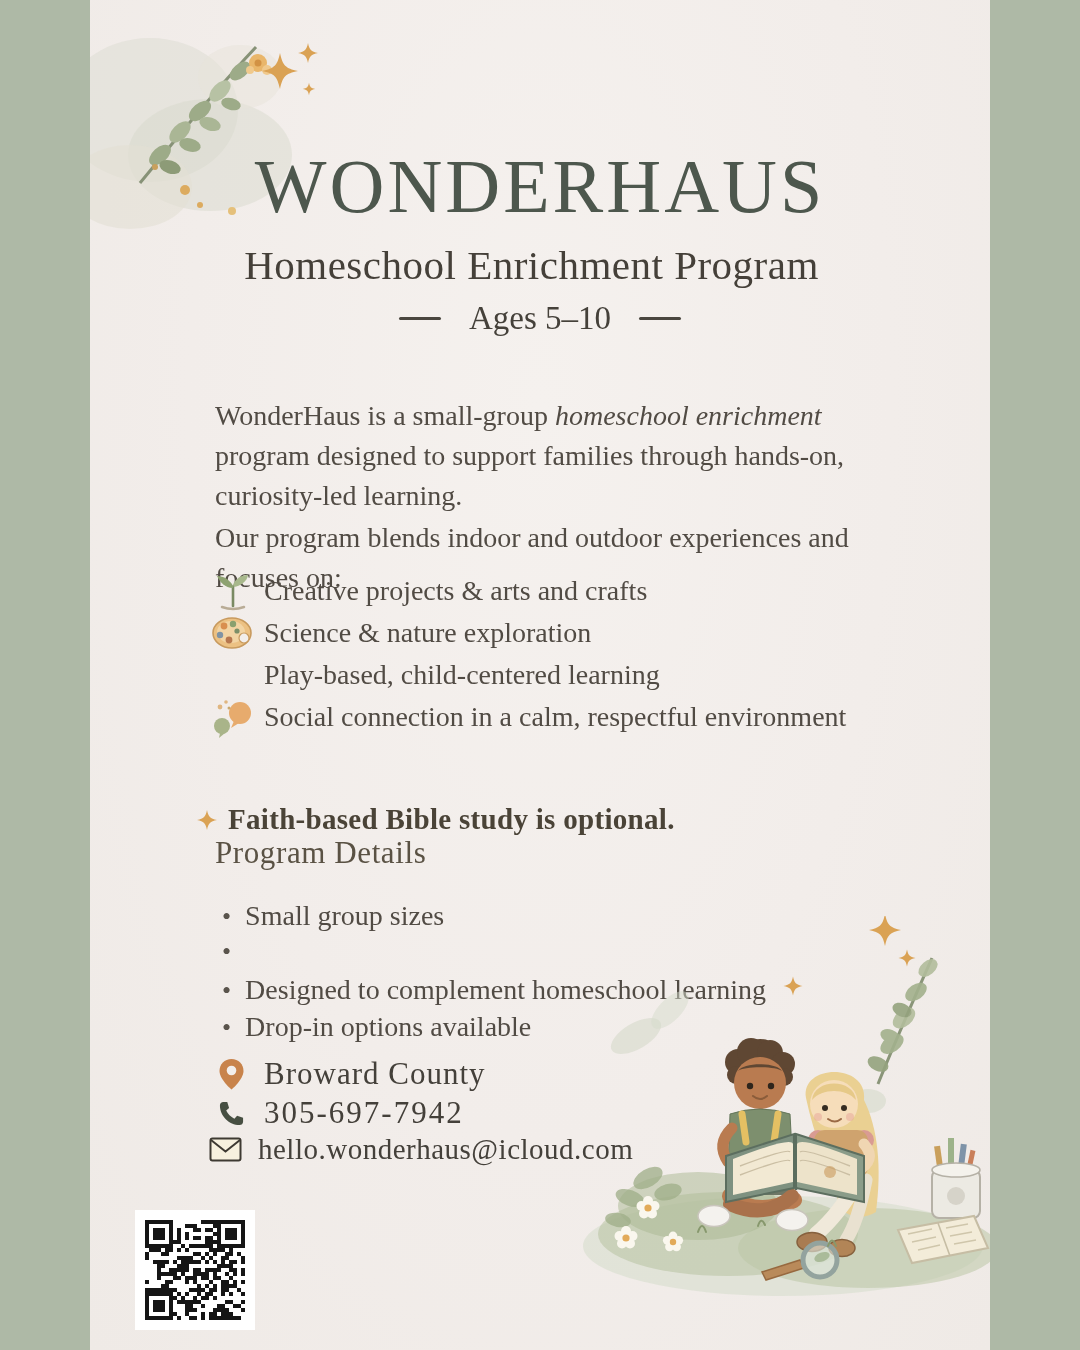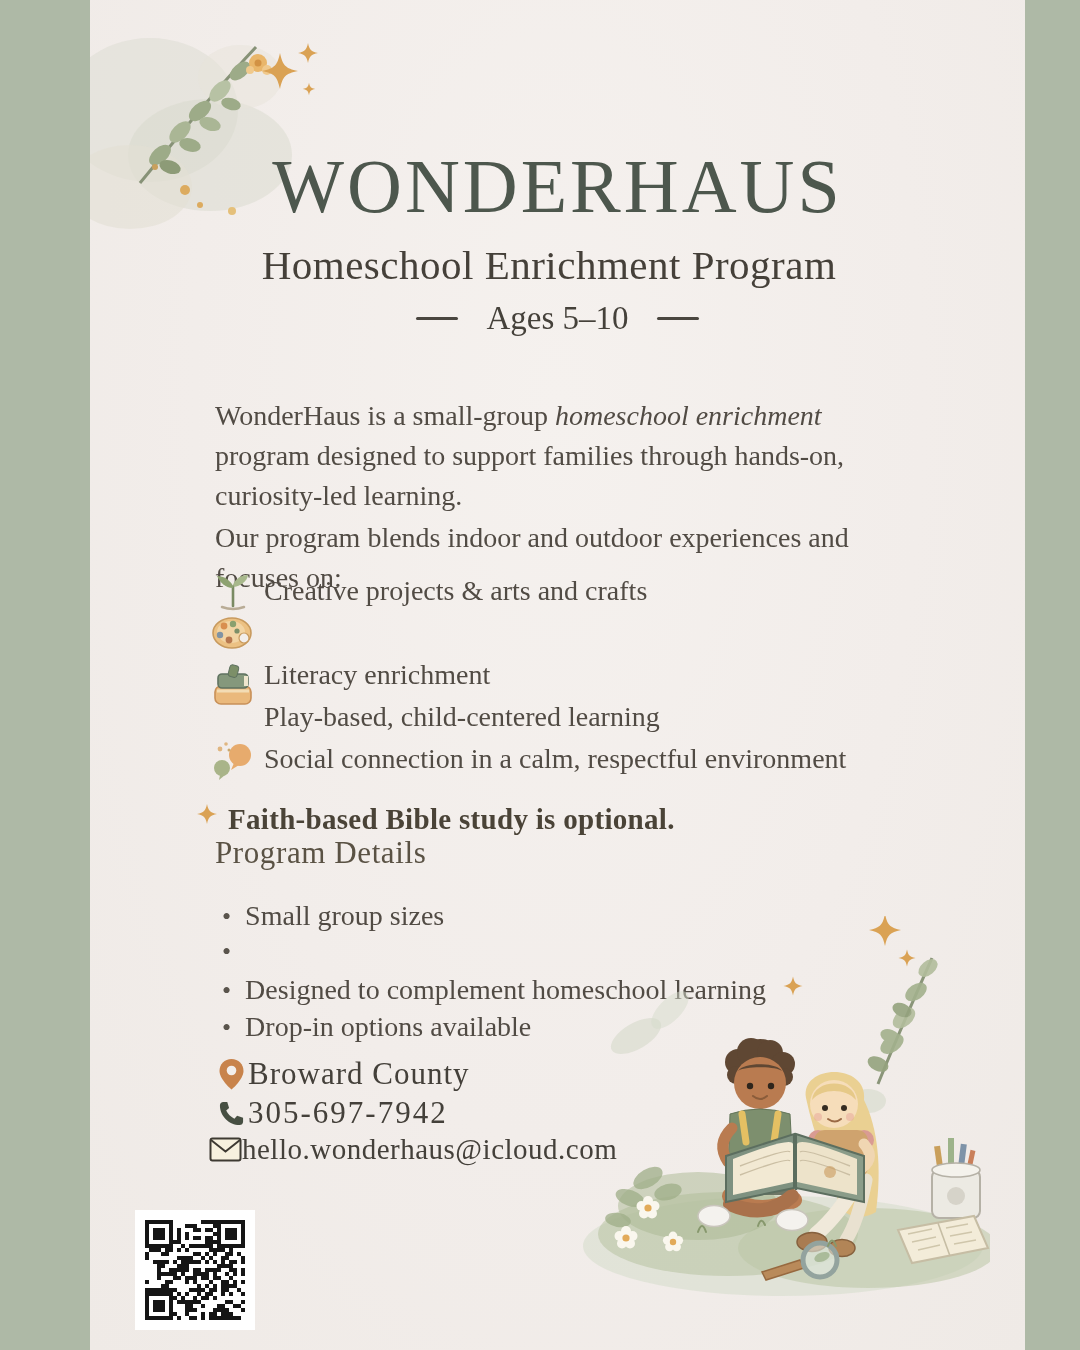--- a/index.html
+++ b/index.html
@@ -8,21 +8,20 @@
     background:#f2eeeb;
     font-family:"Liberation Serif","DejaVu Serif",serif;
   }
   .frame{position:absolute;top:0;width:90px;height:1350px;background:#aeb9a6;}
   .frame.left{left:0;}
   .frame.right{right:0;}
   .paper{
     position:absolute;left:90px;top:0;width:900px;height:1350px;
     background:radial-gradient(ellipse at 50% 30%, #f5f1ee 0%, #f2edea 55%, #efeae6 100%);
     overflow:hidden;
-    padding-left:35px;
   }
   .abs{position:absolute;}
   .page-title{
     left:0;right:0;top:148px;text-align:center;
     font-size:76px;line-height:1;color:#4d574d;letter-spacing:3px;font-weight:normal;margin:0;
   }
   .page-subtitle{
     left:0;right:17px;top:241px;text-align:center;
     font-size:41px;color:#454039;letter-spacing:0.5px;
   }
@@ -33,27 +32,27 @@
   .dash{display:inline-block;width:42px;height:3px;background:#4a463f;border-radius:2px;}
   .body-text{font-size:28px;line-height:40px;color:#514b44;}
   .intro{left:125px;top:368px;width:660px;}
   .focus{left:125px;top:490px;width:660px;}
   .em{font-style:italic;}
   .features{left:112px;top:570px;width:700px;display:flex;flex-direction:column;}
   .feature-row{display:flex;align-items:center;height:42px;}
   .feature-icon-cell{width:62px;flex:0 0 62px;display:flex;justify-content:center;align-items:center;overflow:visible;}
   .feature-label{font-size:28px;color:#514b44;white-space:nowrap;}
   .books-cell svg{margin-top:22px;}
-  .faith{left:106px;top:803px;display:flex;align-items:flex-start;gap:10px;
+  .faith{left:106px;top:803px;display:flex;align-items:center;gap:10px;
     font-size:29px;font-weight:bold;color:#4a4337;letter-spacing:0.3px;}
   .details-heading{left:125px;top:835px;font-size:31px;color:#5a5244;letter-spacing:0.6px;}
   .details-list{left:132px;top:900px;display:flex;flex-direction:column;}
   .detail-item{display:flex;align-items:baseline;gap:14px;height:37px;font-size:28px;color:#514b44;}
   .bullet{font-size:26px;color:#5a544c;}
-  .contact-row{display:flex;align-items:center;gap:0;color:#44403a;}
+  .contact-row{display:flex;align-items:center;gap:16px;color:#44403a;}
   .contact-location{left:124px;top:1056px;font-size:31px;letter-spacing:1px;}
   .contact-phone{left:124px;top:1095px;font-size:31px;letter-spacing:2px;}
   .contact-email{left:118px;top:1133px;font-size:29px;letter-spacing:0.5px;}
   .icon-cell{display:flex;justify-content:center;align-items:center;width:34px;flex:0 0 34px;}
   .qr-box{left:45px;top:1210px;width:100px;height:100px;background:#ffffff;padding:10px;}
   .qr-box svg{width:100px;height:100px;display:block;}
   .decor{pointer-events:none;}
 </style>
 </head>
 <body>
@@ -132,34 +131,23 @@
           <ellipse cx="23" cy="21" rx="19" ry="15" fill="#ecc183" stroke="#c89a5e" stroke-width="1.6"></ellipse>
           <ellipse cx="22" cy="20" rx="14" ry="11" fill="#f4d9ae" opacity="0.75"></ellipse>
           <circle cx="35" cy="26" r="5" fill="#f2eeeb" stroke="#c89a5e" stroke-width="1.2"></circle>
           <circle cx="15" cy="14" r="3.4" fill="#d98e4f"></circle>
           <circle cx="24" cy="12" r="3.2" fill="#8aa06e"></circle>
           <circle cx="11" cy="23" r="3.2" fill="#7f93a4"></circle>
           <circle cx="20" cy="28" r="3.4" fill="#b7774e"></circle>
           <circle cx="28" cy="19" r="2.6" fill="#7c8f68"></circle>
         </svg>
       </span>
-    </div>
-
-    <div class="feature-row">
-      <span class="feature-icon-cell books-cell">
-        <svg width="50" height="56" viewBox="0 0 50 56">
-          <rect x="7" y="28" width="36" height="18" rx="6" fill="#eab97c" stroke="#c89058" stroke-width="1.6"></rect>
-          <path d="M9,33 L41,33" stroke="#f3dcb4" stroke-width="3"></path>
-          <rect x="10" y="16" width="30" height="14" rx="4" fill="#85987c" stroke="#5f7260" stroke-width="1.6"></rect>
-          <rect x="36" y="18" width="4" height="10" fill="#efe6cd"></rect>
-          <rect x="21" y="7" width="9" height="12" rx="3" fill="#7c8f68" transform="rotate(14 25 13)" stroke="#5f7260" stroke-width="1"></rect>
-        </svg>
-      </span>
-      <span class="feature-label">Literacy enrichment</span>
-    </div>
+      <span class="feature-label">Science &amp; nature exploration</span>
+    </div>
+
 
     <div class="feature-row">
       <span class="feature-icon-cell"></span>
       <span class="feature-label">Play-based, child-centered learning</span>
     </div>
 
     <div class="feature-row">
       <span class="feature-icon-cell">
         <svg width="46" height="44" viewBox="0 0 46 44">
           <circle cx="30" cy="18" r="11" fill="#e7ab6d"></circle>

